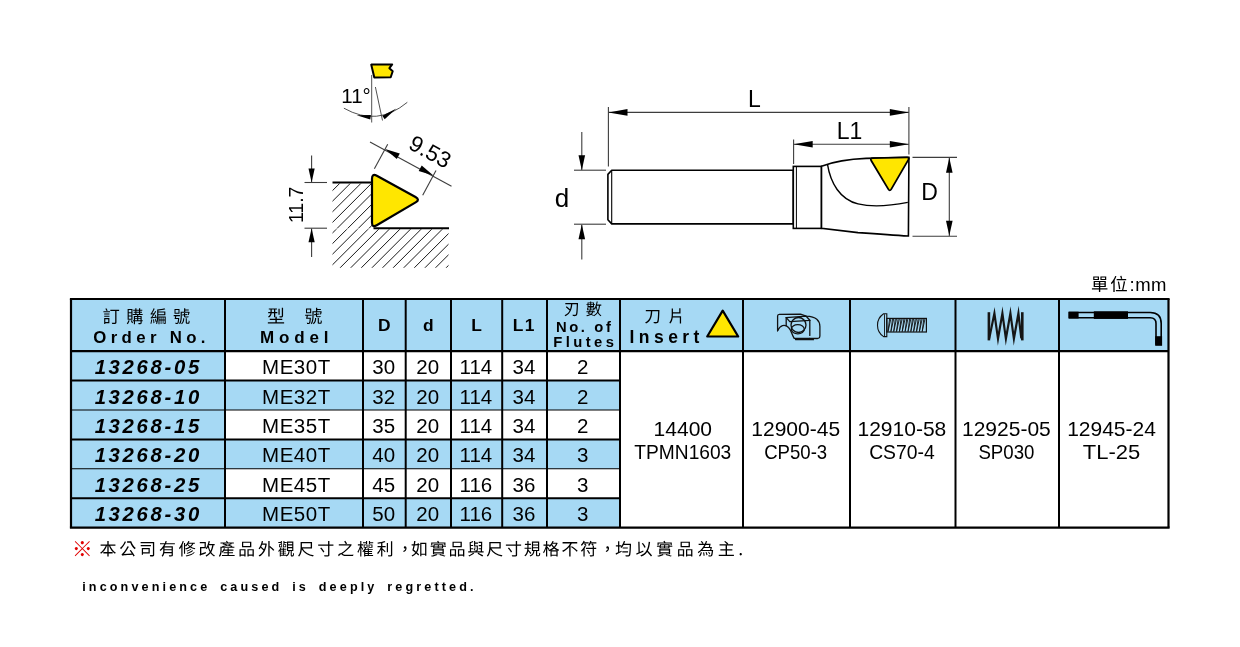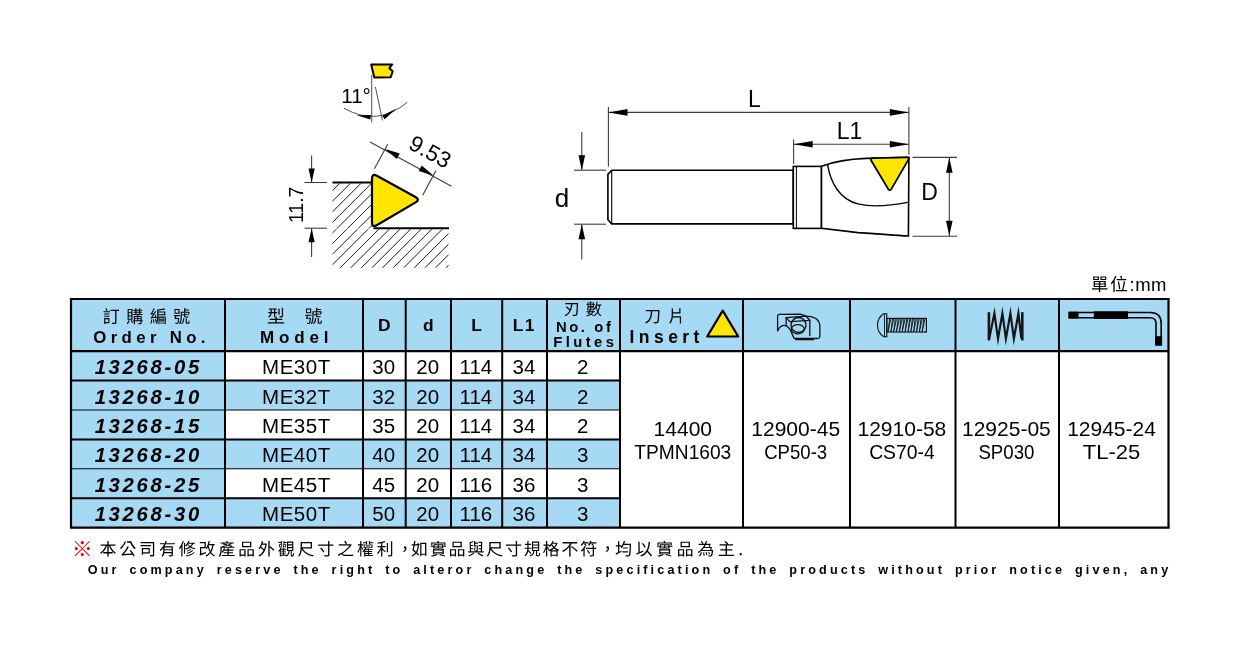--- a/index.html
+++ b/index.html
@@ -212,13 +212,13 @@
 <path d="M 949.3,235.8 L 952.6,220.8 L 946.0,220.8 Z" fill="#000"></path>
 <text x="929.5" y="199.8" font-size="23" font-weight="normal" font-style="normal" text-anchor="middle" fill="#000">D</text>
 <path d="M 611.7,170.3 L 793.3,170.3 L 793.3,223.9 L 611.7,223.9 L 607.9,219.8 L 607.9,174.4 Z" fill="#fff" stroke="#000" stroke-width="1.6" stroke-linejoin="round"></path>
 <line x1="611.7" y1="170.5" x2="611.7" y2="223.7" stroke="#000" stroke-width="1.1"></line>
 <rect x="793.3" y="166.4" width="28.2" height="62" fill="#fff" stroke="#000" stroke-width="1.6"></rect>
 <line x1="796.4" y1="166.4" x2="796.4" y2="228.4" stroke="#000" stroke-width="1.0"></line>
 <path d="M 821.5,166.2 C 834,161.6 851,159.0 866,158.4 L 908.9,157.4 L 908.4,236.0 C 891,235.0 869,233.4 858,232.6 L 821.5,228.4 Z" fill="#fff" stroke="#000" stroke-width="1.6"></path>
 <path d="M 827.5,164.4 C 830.5,183 840,199.5 858,203.9 C 872.5,207.4 893,205.3 907.8,202.4" fill="none" stroke="#000" stroke-width="1.4"></path>
 <path d="M 872.8,158.1 L 906.8,157.4 Q 909.8,157.3 908.3,159.9 L 891.3,189.1 Q 889.8,191.7 888.3,189.1 L 871.3,160.8 Q 869.8,158.2 872.8,158.1 Z" fill="#FFE600" stroke="#000" stroke-width="1.8"></path>
 </svg>
-<div class="en" style="left:87.8px;top:562.7px;letter-spacing:3.15px;">Our company reserve the right to alteror change the specification of the products without prior notice given, any</div>
+<div class="en" style="left:82.2px;top:579.8px;letter-spacing:3.13px;">inconvenience caused is deeply regretted.</div>
 </div>
 </body></html>

